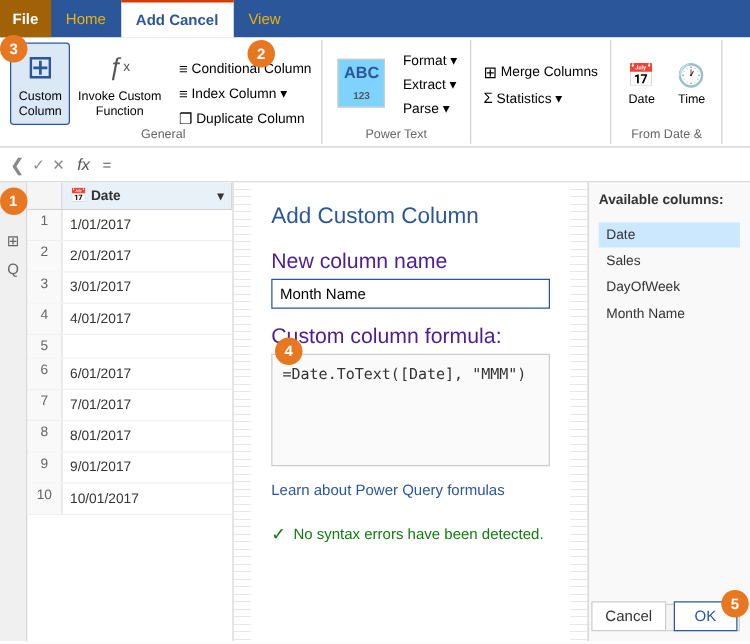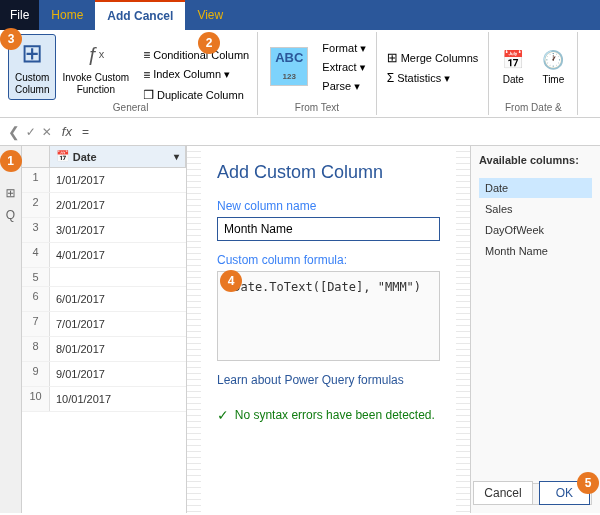--- a/index.html
+++ b/index.html
@@ -1,19 +1,19 @@
 <!DOCTYPE html>
 <html><head>
   <meta charset="utf-8">
   <style>
     * { box-sizing: border-box; margin: 0; padding: 0; }
     body { font-family: 'Segoe UI', Arial, sans-serif; font-size: 12px; background: #f0f0f0; width: 600px; height: 515px; overflow: hidden; }
     .ribbon-tabs { display: flex; background: #2b579a; height: 30px; align-items: flex-end; padding-left: 0; }
     .ribbon-tab { color: #eab308; font-size: 12px; padding: 4px 12px 5px; cursor: pointer; height: 100%; display: flex; align-items: center; }
-    .ribbon-tab:first-child { background: #0f172a; color: #fff; font-weight: normal; padding: 4px 10px 5px; }
+    .ribbon-tab:first-child { background: #a16207; color: #fff; font-weight: bold; padding: 4px 10px 5px; }
     .ribbon-tab.active { background: #fff; color: #2b579a; font-weight: bold; border-top: 2px solid #d83b01; }
     .ribbon-group-label { font-size: 10px; color: #666; margin-top: auto; padding-top: 4px; text-align: center; }
 
     .ribbon-btn-large { display: flex; flex-direction: column; align-items: center; justify-content: center; cursor: pointer; padding: 4px 6px; border-radius: 3px; min-width: 44px; height: 66px; font-size: 10px; text-align: center; line-height: 1.3; }
     .ribbon-btn-large.highlighted { border: 2px solid #2b579a; background: #e8f0f8; }
     .ribbon-btn-large .icon-box { width: 32px; height: 32px; display: flex; align-items: center; justify-content: center; font-size: 22px; margin-bottom: 2px; }
 
     .ribbon-btn-small { display: flex; align-items: center; gap: 3px; cursor: pointer; padding: 2px 4px; border-radius: 2px; font-size: 11px; white-space: nowrap; }
     .ribbon-small-group { display: flex; flex-direction: column; gap: 2px; justify-content: center; height: 100%; }
 
@@ -29,21 +29,21 @@
     .col-header.date-col { flex: 1; background: #e8f0f8; font-weight: bold; }
     .row-num-header { width: 28px; background: #f5f5f5; text-align: center; border-right: 1px solid #d0d0d0; font-size: 11px; padding: 4px 2px; }
     .data-row { display: flex; border-bottom: 1px solid #f0f0f0; }
     .row-num { width: 28px; text-align: center; color: #666; font-size: 11px; padding: 3px 2px; background: #f9f9f9; border-right: 1px solid #e0e0e0; }
     .cell { flex: 1; font-size: 11px; padding: 6px 6px; color: #333; }
 
     
     .sidebar { width: 22px; background: #f0f0f0; border-right: 1px solid #d0d0d0; display: flex; flex-direction: column; align-items: center; padding: 4px 0; gap: 4px; }
     .sidebar-icon { width: 18px; height: 18px; display: flex; align-items: center; justify-content: center; font-size: 12px; color: #666; cursor: pointer; }
     .dialog-title { font-size: 18px; color: #2b579a; font-weight: normal; margin-bottom: 16px; }
-    .dialog-label { font-size: 12px; color: #3b82f6; margin-bottom: 4px; }
+    .dialog-label { font-size: 17px; color: #4c1d95; margin-bottom: 4px; }
     .dialog-input { border: 1px solid #2b579a; outline: none; padding: 4px 6px; font-size: 12px; width: 100%; margin-bottom: 12px; background: #fff; }
     .formula-area { border: 1px solid #ccc; padding: 8px; font-size: 12px; color: #333; min-height: 80px; font-family: 'Consolas', monospace; background: #fafafa; margin-bottom: 12px; }
     .dialog-link { color: #2b579a; font-size: 12px; text-decoration: none; cursor: pointer; }
     .status-bar { display: flex; align-items: center; gap: 6px; font-size: 12px; color: #107c10; padding-top: 8px; margin-top: auto; }
     .checkmark { color: #107c10; font-size: 14px; }
 
     
     .right-panel { width: 130px; flex-shrink: 0; background: #f9f9f9; border-left: 1px solid #d0d0d0; padding: 8px; display: flex; flex-direction: column; }
     .available-label { font-size: 11px; color: #333; margin-bottom: 12px; font-weight: bold; }
     .available-list { display: flex; flex-direction: column; gap: 1px; margin-bottom: 8px; }
@@ -112,21 +112,21 @@
         <div class="ribbon-btn-small">
           <span>Format ▾</span>
         </div>
         <div class="ribbon-btn-small">
           <span>Extract ▾</span>
         </div>
         <div class="ribbon-btn-small">
           <span>Parse ▾</span>
         </div>
       </div>
-      <div class="ribbon-group-label" style="position:absolute; bottom:2px; left:0; right:0; text-align:center; font-size:10px; color:#666;">From Text</div>
+      <div class="ribbon-group-label" style="position:absolute; bottom:2px; left:0; right:0; text-align:center; font-size:10px; color:#666;">Power Text</div>
     </div>
 
     <div style="display:flex; align-items:center; border-right:1px solid #d0d0d0; padding:2px 6px 14px 6px; position:relative; gap:4px;">
       <div class="ribbon-small-group">
         <div class="ribbon-btn-small">
           <span style="font-size:13px;">⊞</span>
           <span>Merge Columns</span>
         </div>
         <div class="ribbon-btn-small">
           <span style="font-size:12px;">Σ</span>

